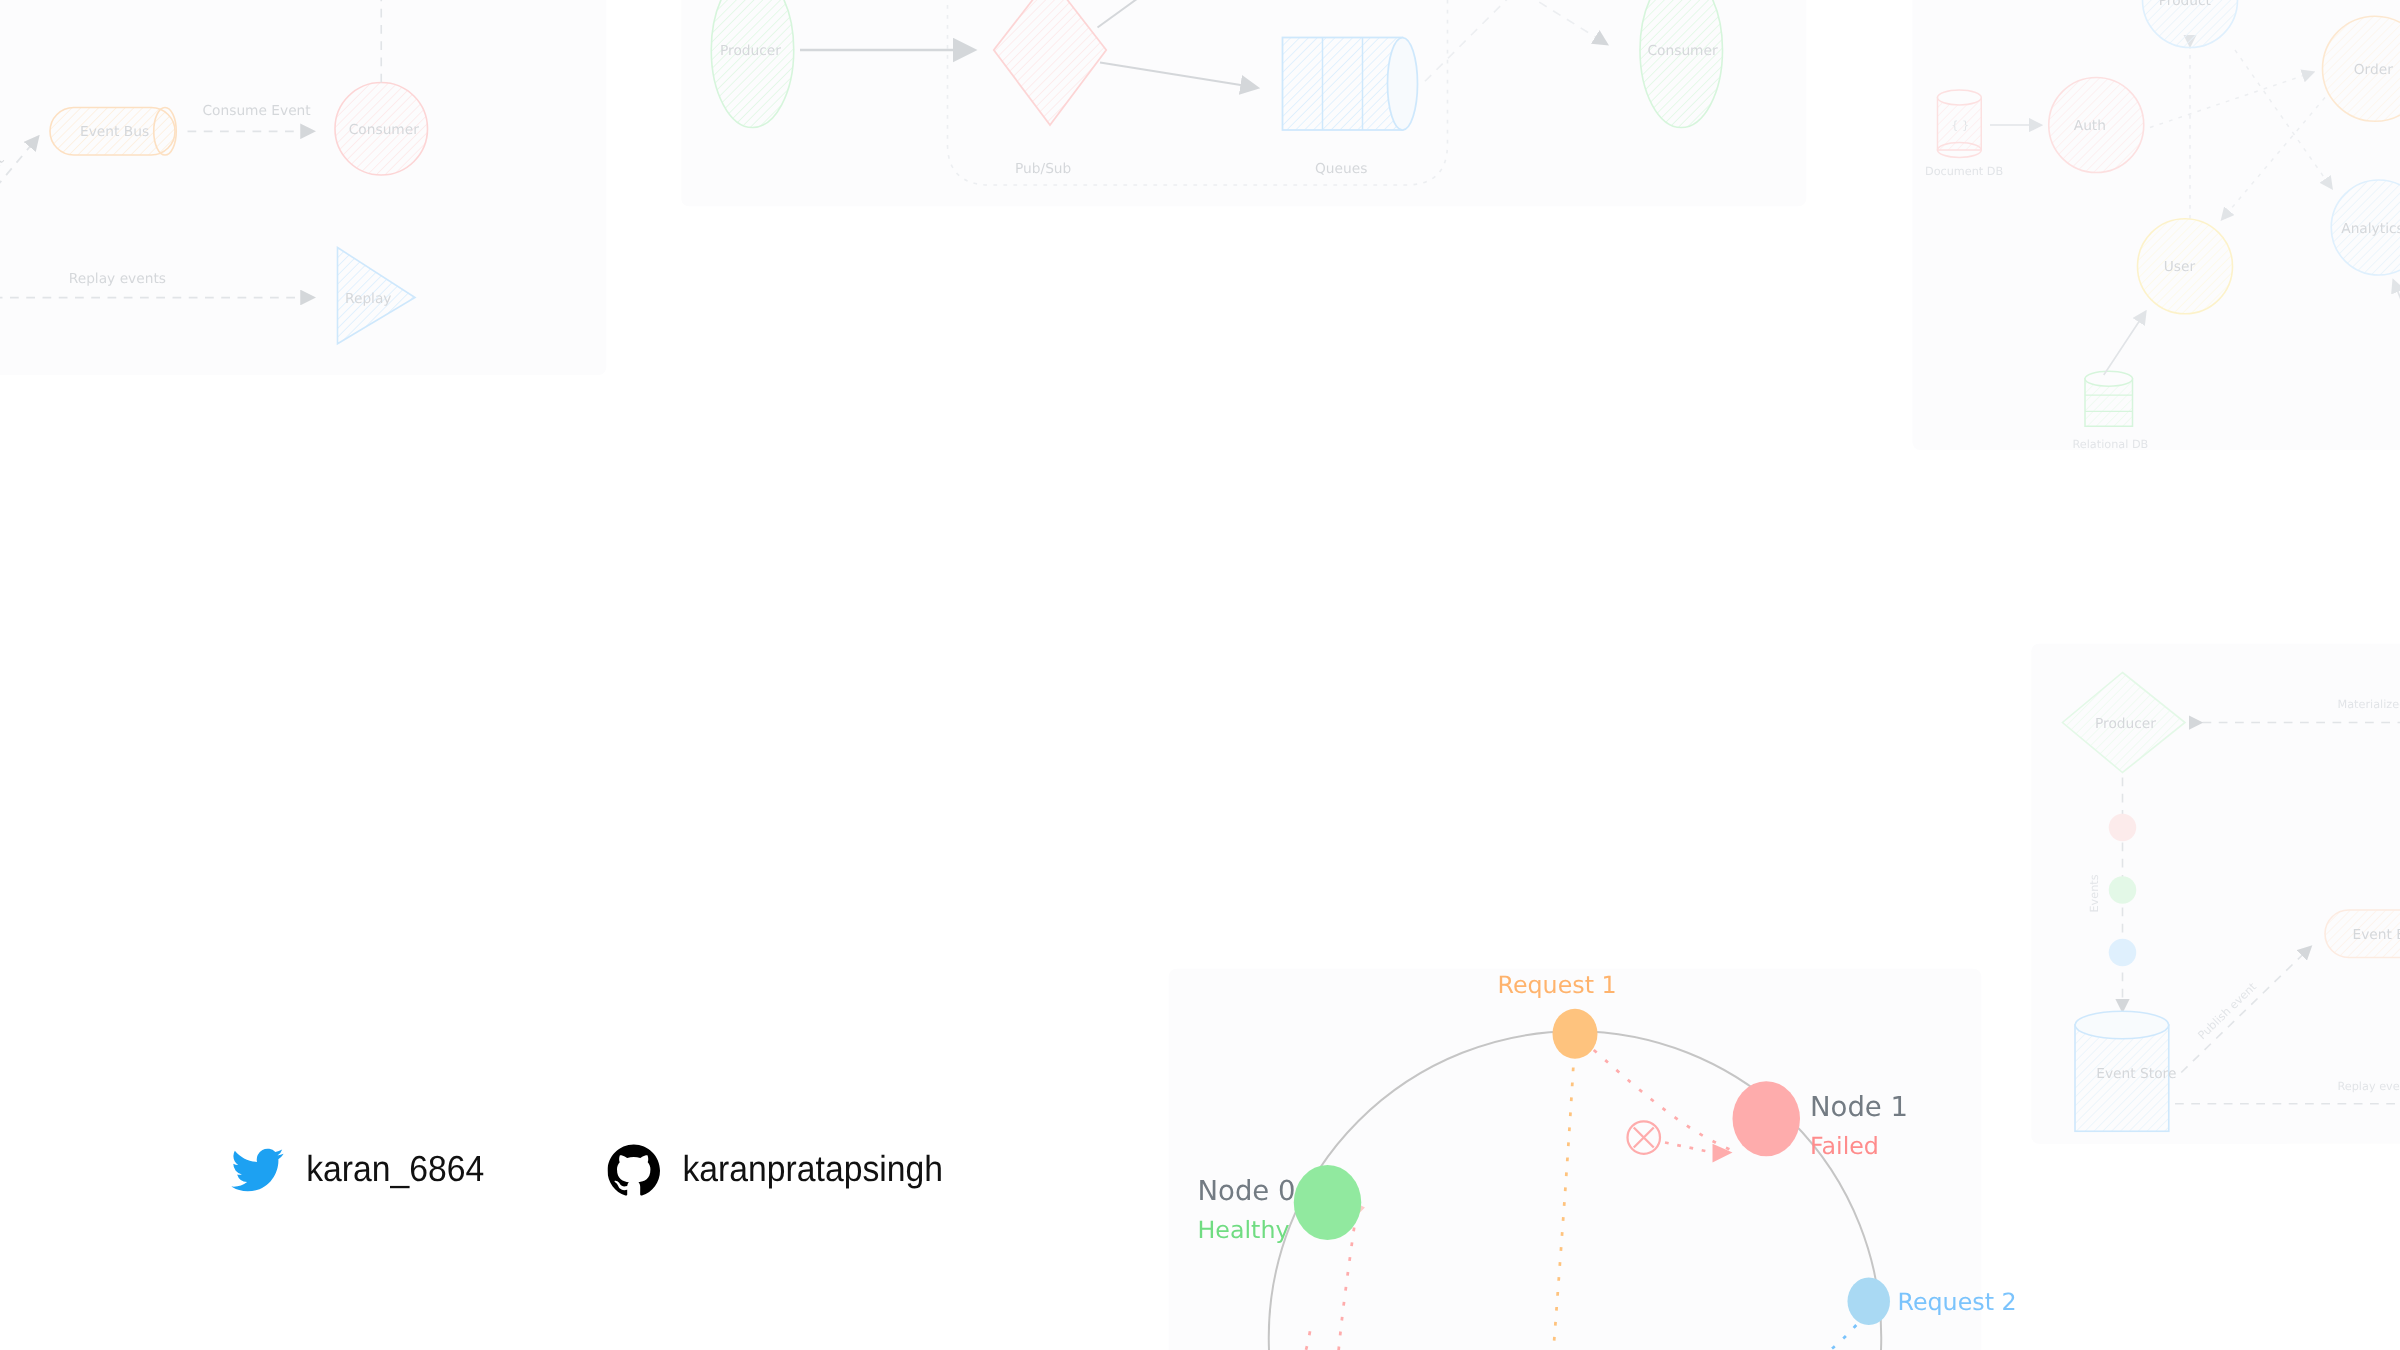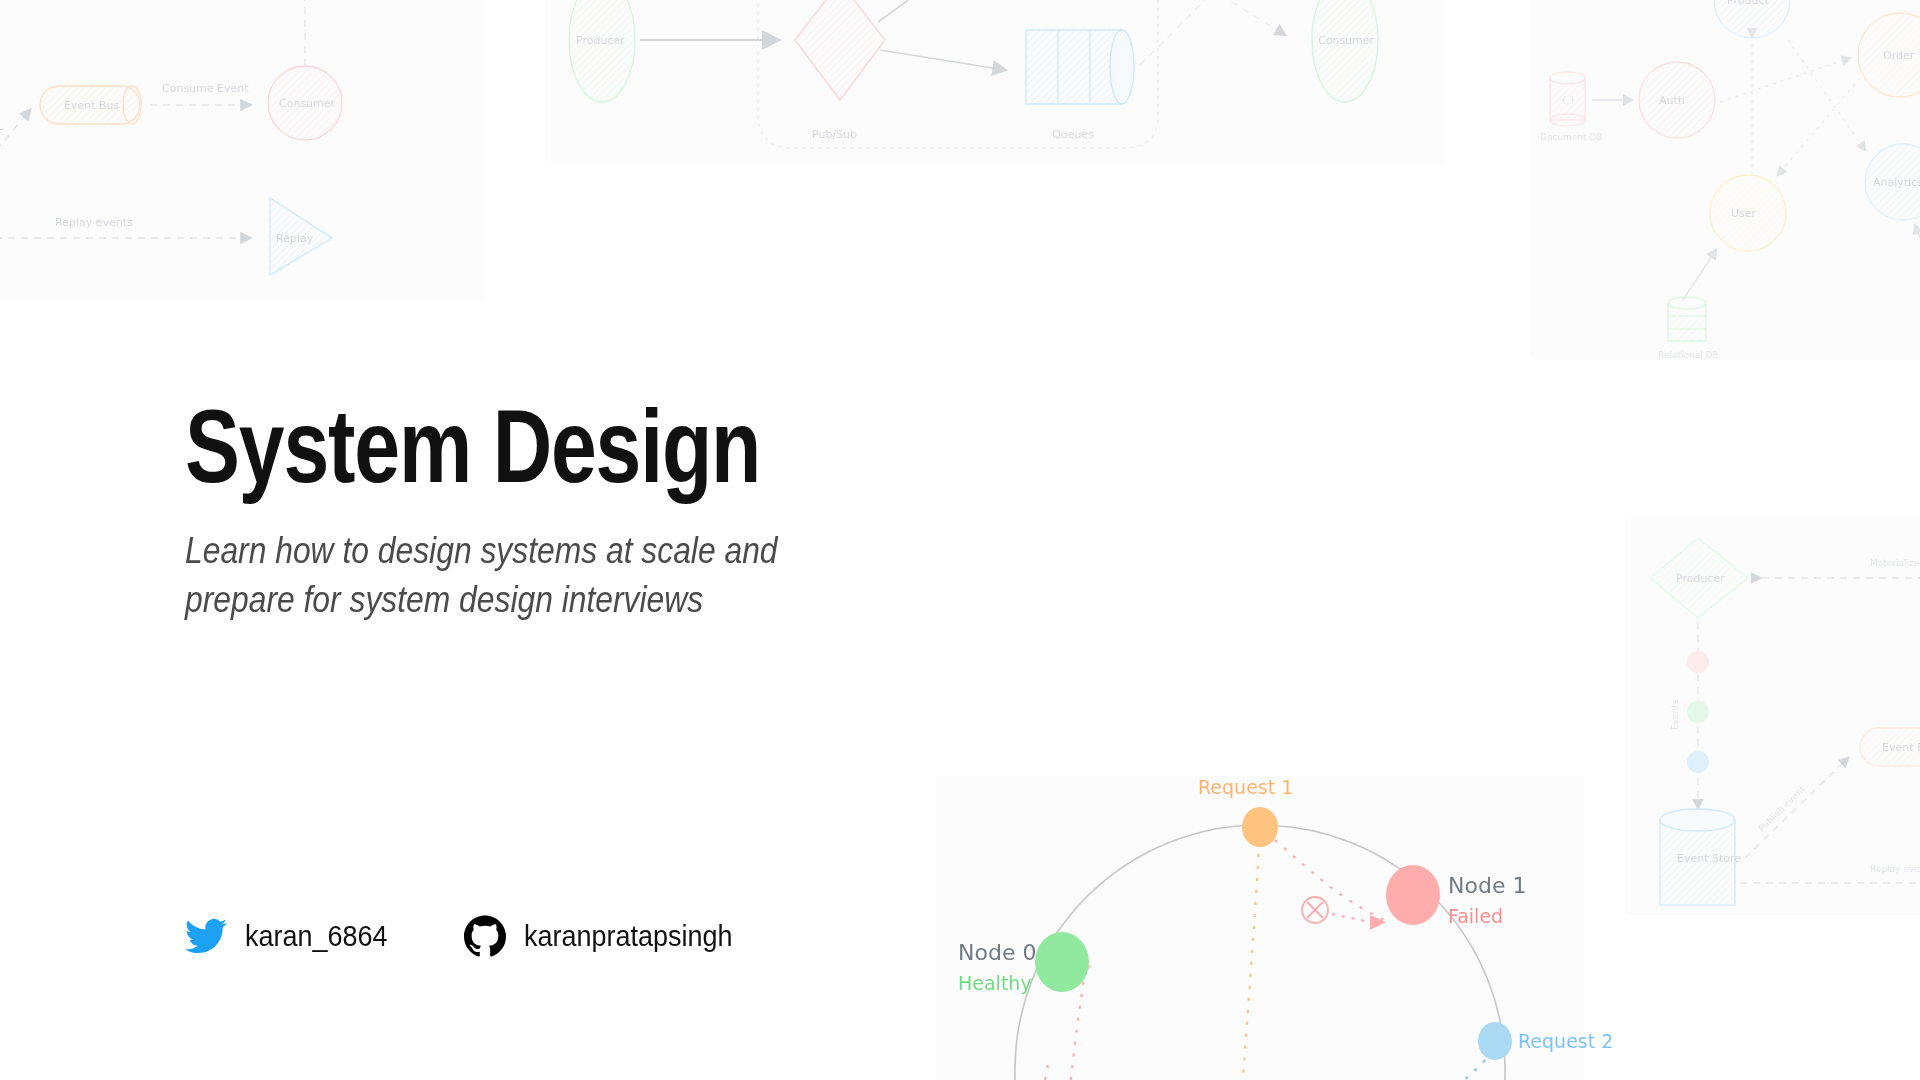--- a/index.html
+++ b/index.html
@@ -48,21 +48,21 @@
     font-weight:400;
     font-size:37px;
     line-height:1.33;
     color:#4b4b4b;
     max-width:760px;
     transform:scaleX(.86);
     transform-origin:left top;
   }
 
   
-  .socials{position:absolute;left:185px;top:915px;display:flex;align-items:center;gap:66px;}
+  .socials{position:absolute;left:185px;top:915px;display:flex;align-items:center;gap:88px;}
   .social{display:flex;align-items:center;gap:18px;text-decoration:none;cursor:pointer;}
   .social .ico{width:42px;height:42px;display:block;flex:none;}
   .social .handle{
     font-family:"Liberation Sans","DejaVu Sans",sans-serif;
     font-size:29px;color:#111;white-space:nowrap;
     transform:scaleX(.93);transform-origin:left center;
   }
 </style>
 </head>
 <body>
@@ -351,24 +351,20 @@
         <text class="hand" x="28" y="220" fill="#69db7c" font-size="19">Healthy</text>
       </g>
 
       <g>
         <ellipse cx="565" cy="271" rx="17" ry="19" fill="#a5d8f3"></ellipse>
         <text class="hand" x="588" y="278" fill="#74c0fc" font-size="19">Request 2</text>
       </g>
     </svg>
   </div>
 
-  <div class="hero">
-    <h1 class="hero-title">System Design</h1>
-    <p class="hero-sub">Learn how to design systems at scale and prepare for system design interviews</p>
-  </div>
 
   <div class="socials">
 
     <div class="social">
       <span class="ico">
         <svg viewBox="0 0 24 24" width="42" height="42" aria-hidden="true">
           <path fill="#1DA1F2" d="M23.953 4.57a10 10 0 01-2.825.775 4.958 4.958 0 002.163-2.723 9.99 9.99 0 01-3.127 1.195 4.92 4.92 0 00-8.384 4.482C7.69 8.095 4.067 6.13 1.64 3.162a4.822 4.822 0 00-.666 2.475c0 1.71.87 3.213 2.188 4.096a4.904 4.904 0 01-2.228-.616v.06a4.923 4.923 0 003.946 4.827 4.996 4.996 0 01-2.212.085 4.936 4.936 0 004.604 3.417 9.867 9.867 0 01-6.102 2.105c-.39 0-.779-.023-1.17-.067a13.995 13.995 0 007.557 2.209c9.053 0 13.998-7.496 13.998-13.985 0-.21 0-.42-.015-.63A9.935 9.935 0 0024 4.59z"></path>
         </svg>
       </span>
       <span class="handle">karan_6864</span>

